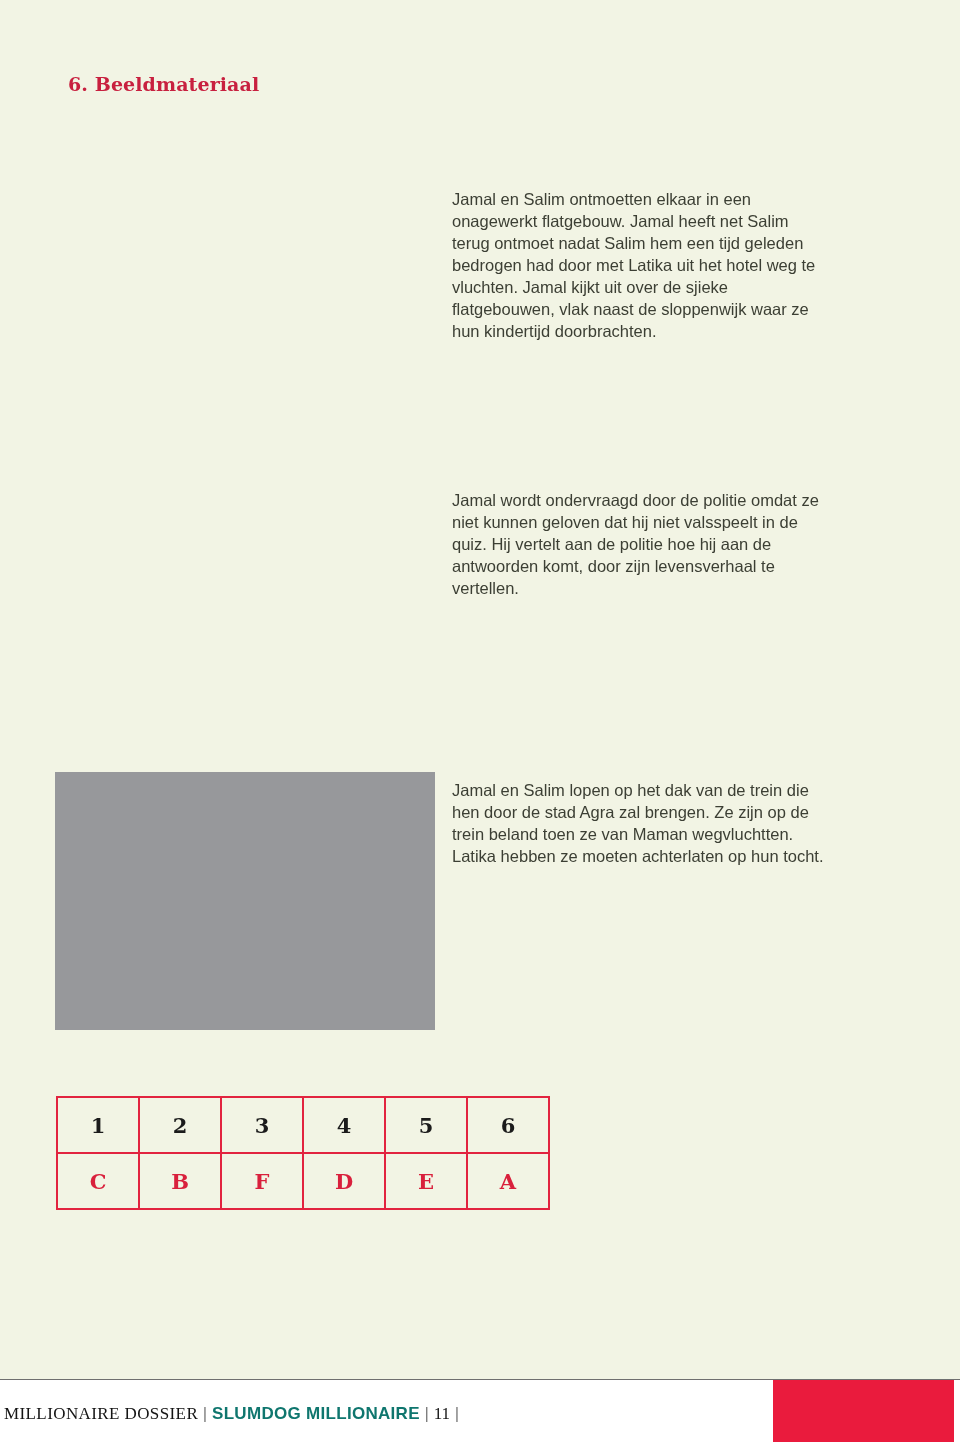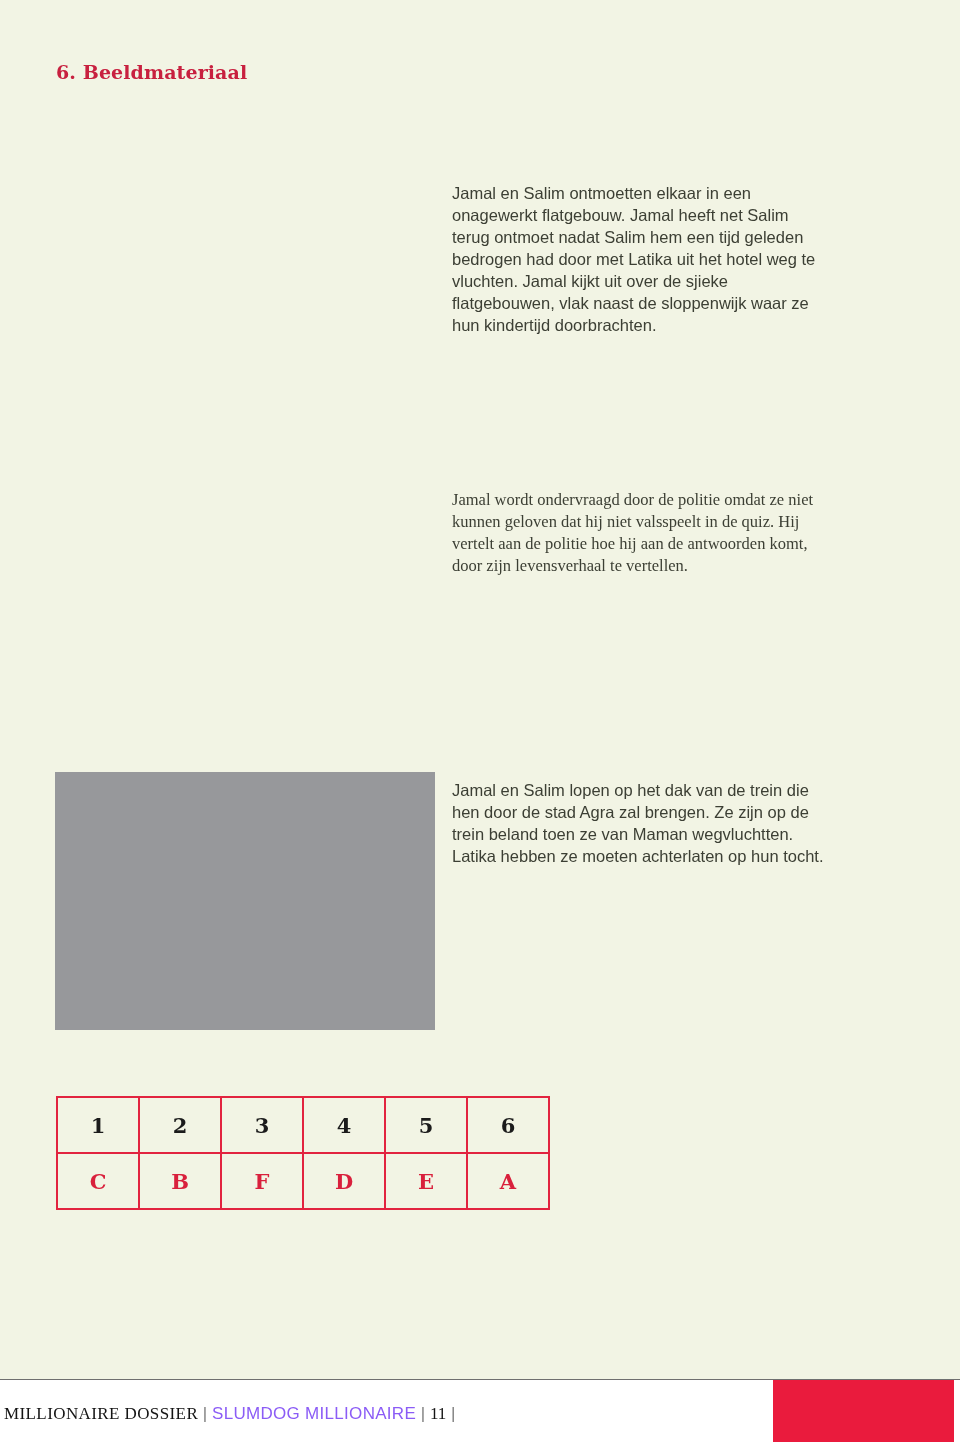--- a/index.html
+++ b/index.html
@@ -1,33 +1,33 @@
 <!DOCTYPE html>
 <html><head>
 <meta charset="utf-8">
 <style>
   html,body{margin:0;padding:0;}
   body{width:960px;height:1450px;background:#ffffff;font-family:"Liberation Sans",sans-serif;overflow:hidden;position:relative;}
   .page{position:absolute;left:0;top:0;width:960px;height:1379px;background:#f2f4e4;}
   .rule{position:absolute;left:0;top:1379px;width:960px;height:1px;background:#6f6f6f;}
   .redblock{position:absolute;left:773px;top:1380px;width:181px;height:62px;background:#ea1b3d;}
-  h1.sect{position:absolute;left:52px;top:57px;margin:4px;font-family:"DejaVu Serif",serif;font-weight:bold;font-size:19px;color:#c8203f;letter-spacing:0.1px;}
+  h1.sect{position:absolute;left:52px;top:57px;margin:16px;font-family:"DejaVu Serif",serif;font-weight:bold;font-size:19px;color:#c8203f;letter-spacing:0.1px;}
   .para{position:absolute;width:372px;font-size:16.5px;line-height:22px;color:#3c3f34;}
-  .p1{left:452px;top:182px;}
-  .p2{left:452px;top:489px;font-family:Liberation Serif, serif;}
+  .p1{left:452px;top:188px;}
+  .p2{left:452px;top:489px;}
   .p3{left:452px;top:779px;}
   .photo{position:absolute;left:55px;top:772px;width:380px;height:258px;background:#97989b;}
   table.grid{position:absolute;left:56px;top:1096px;border-collapse:collapse;}
   table.grid td{width:78px;height:52px;border:2px solid #e2243f;text-align:center;font-family:"DejaVu Serif",serif;font-weight:bold;font-size:21px;}
   table.grid tr.nums td{color:#1b1b1b;}
   table.grid tr.lets td{color:#d9203c;}
   .footer{position:absolute;left:4px;top:1404px;font-size:17px;white-space:nowrap;}
   .footer .fs1{font-family:"Liberation Serif",serif;color:#141414;letter-spacing:0.4px;}
   .footer .bar{color:#7d7d7d;}
-  .footer .fs2{font-family:"Liberation Sans",sans-serif;font-weight:normal;color:#8b5cf6;letter-spacing:0.3px;}
+  .footer .fs2{font-family:"Liberation Sans",sans-serif;font-weight:bold;color:#0f766e;letter-spacing:0.3px;}
   .footer .fs3{font-family:"Liberation Serif",serif;color:#141414;}
 </style>
 </head>
 <body>
 
 <div class="page"></div>
 <div class="rule"></div>
 <div class="redblock"></div>
 
 <h1 class="sect">6. Beeldmateriaal</h1>

